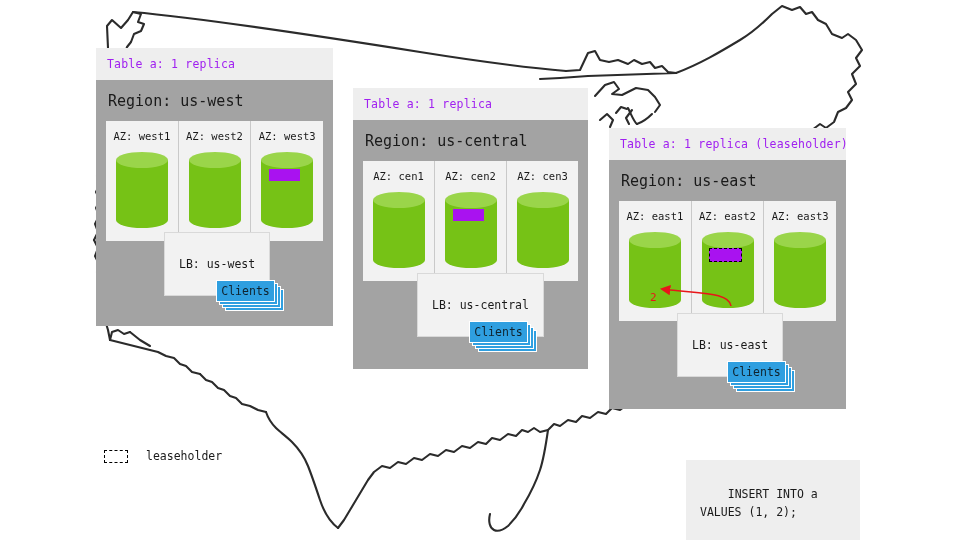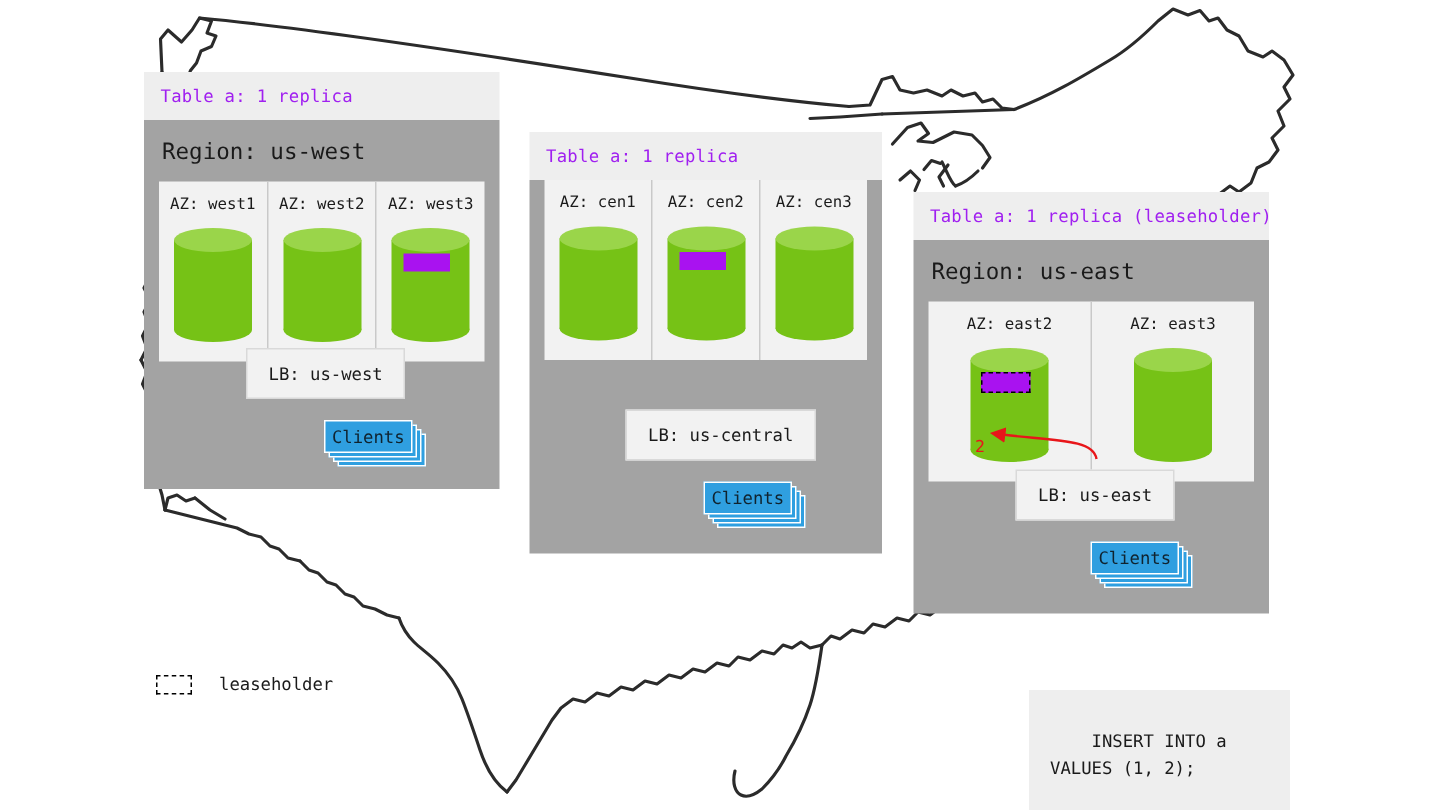--- a/index.html
+++ b/index.html
@@ -24,21 +24,21 @@
   .cyl-body{position:absolute;left:0;right:0;top:8px;bottom:8px;background:#76c216;}
   .cyl-top{position:absolute;left:0;right:0;top:0;height:16px;border-radius:50%;
            background:#9ad54a;}
   .cyl-bot{position:absolute;left:0;right:0;bottom:0;height:16px;border-radius:50%;
            background:#76c216;}
   .replica{position:absolute;z-index:4;background:#a912f0;}
   .replica.lease{border:1.6px dashed #000000;}
 
   .lb-box{position:absolute;background:#f2f2f2;border:1px solid #d9d9d9;
           font-size:11.5px;color:#1a1a1a;text-align:center;white-space:nowrap;
-          padding:9px 14px;z-index:5;}
+          padding:24px 14px;z-index:5;}
 
   .clients{position:absolute;z-index:5;margin-left:30px;}
   .clients .sheet{position:absolute;background:#2f9fe0;border:1px solid #ffffff;}
   .clients .face{position:absolute;left:0;top:0;background:#2f9fe0;border:1px solid #ffffff;
                  color:#10232e;font-size:11.5px;display:flex;align-items:center;
                  justify-content:center;white-space:nowrap;}
 
   .sql-box{position:absolute;background:#eeeeee;font-size:11.5px;color:#1a1a1a;
            line-height:1.5;padding:9px 12px 10px 14px;white-space:pre;z-index:6;margin-top:48px;}
 
@@ -172,20 +172,21 @@
       <div class="sheet" style="left:3px;top:3px;width:57px;height:20px;"></div>
       <div class="face" style="width:57px;height:20px;">
         <span>Clients</span>
       </div>
     </div>
   </div>
 
   <div class="panel" style="left:353px;top:88px;width:235px;">
     <div class="panel-title">Table a: 1 replica</div>
     <div class="panel-body" style="height:235px;">
+      <div class="region-label">Region: us-central</div>
       <div class="az-row">
 
         <div class="az-cell">
           <div class="az-label">AZ: cen1</div>
           <div class="cyl" style="width:52px;height:76px;">
             <div class="cyl-bot"></div>
             <div class="cyl-body"></div>
             <div class="cyl-top"></div>
           </div>
         </div>
@@ -223,20 +224,28 @@
       </div>
     </div>
   </div>
 
   <div class="panel" style="left:609px;top:128px;width:237px;">
     <div class="panel-title">Table a: 1 replica (leaseholder)</div>
     <div class="panel-body" style="height:235px;">
       <div class="region-label">Region: us-east</div>
       <div class="az-row">
 
+        <div class="az-cell">
+          <div class="az-label">AZ: east1</div>
+          <div class="cyl" style="width:52px;height:76px;">
+            <div class="cyl-bot"></div>
+            <div class="cyl-body"></div>
+            <div class="cyl-top"></div>
+          </div>
+        </div>
 
         <div class="az-cell">
           <div class="az-label">AZ: east2</div>
           <div class="cyl" style="width:52px;height:76px;">
             <div class="cyl-bot"></div>
             <div class="cyl-body"></div>
             <div class="cyl-top"></div>
             <div class="replica lease" style="left:7px;top:16px;width:31px;height:12px;"></div>
           </div>
         </div>

